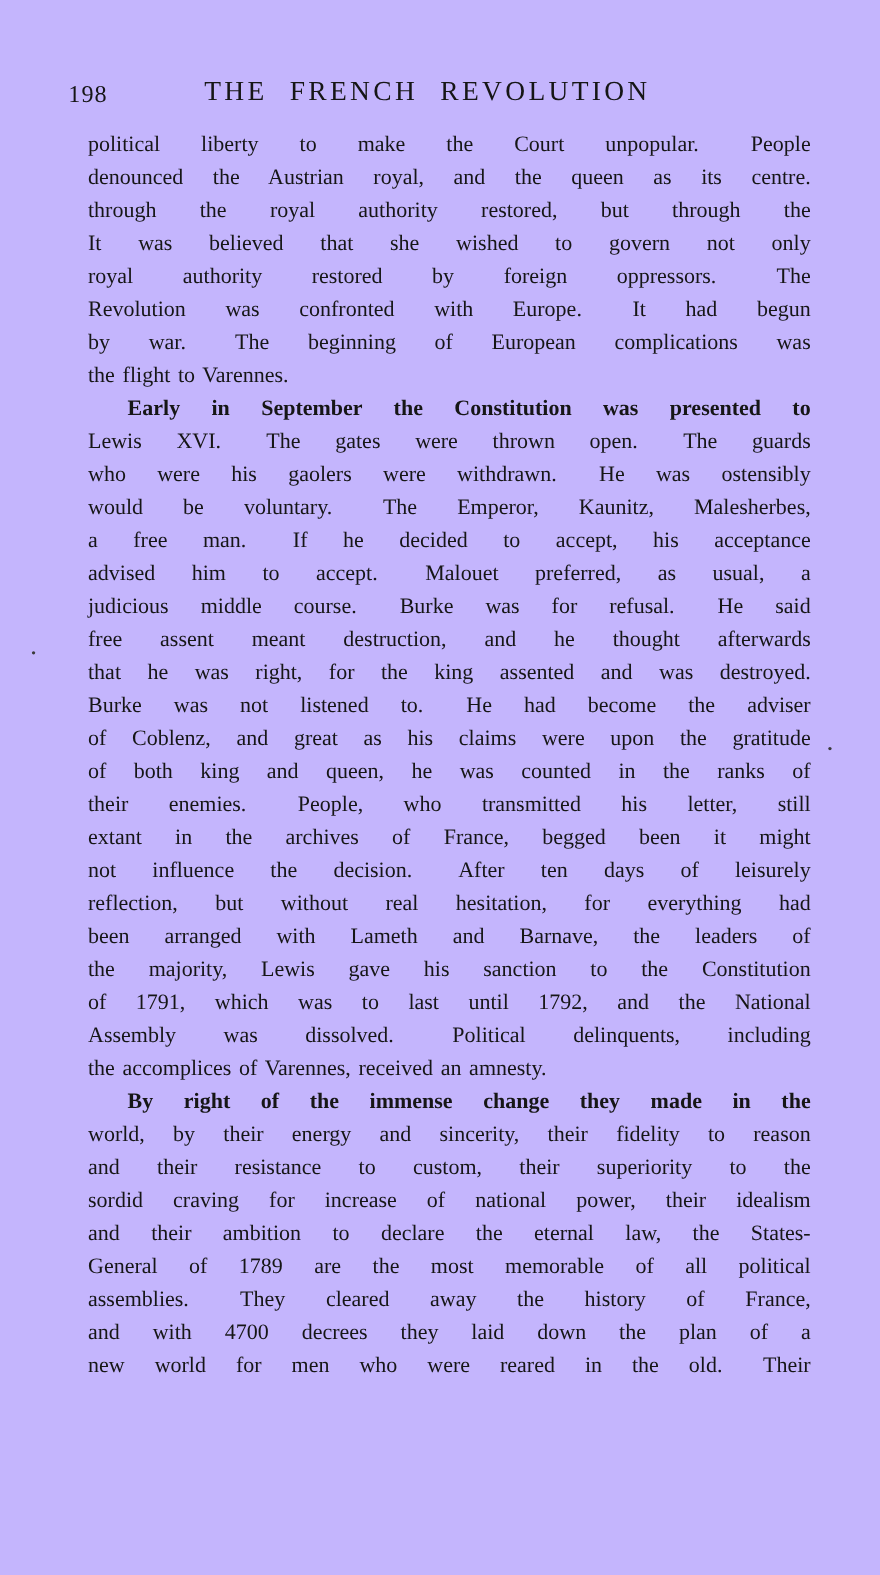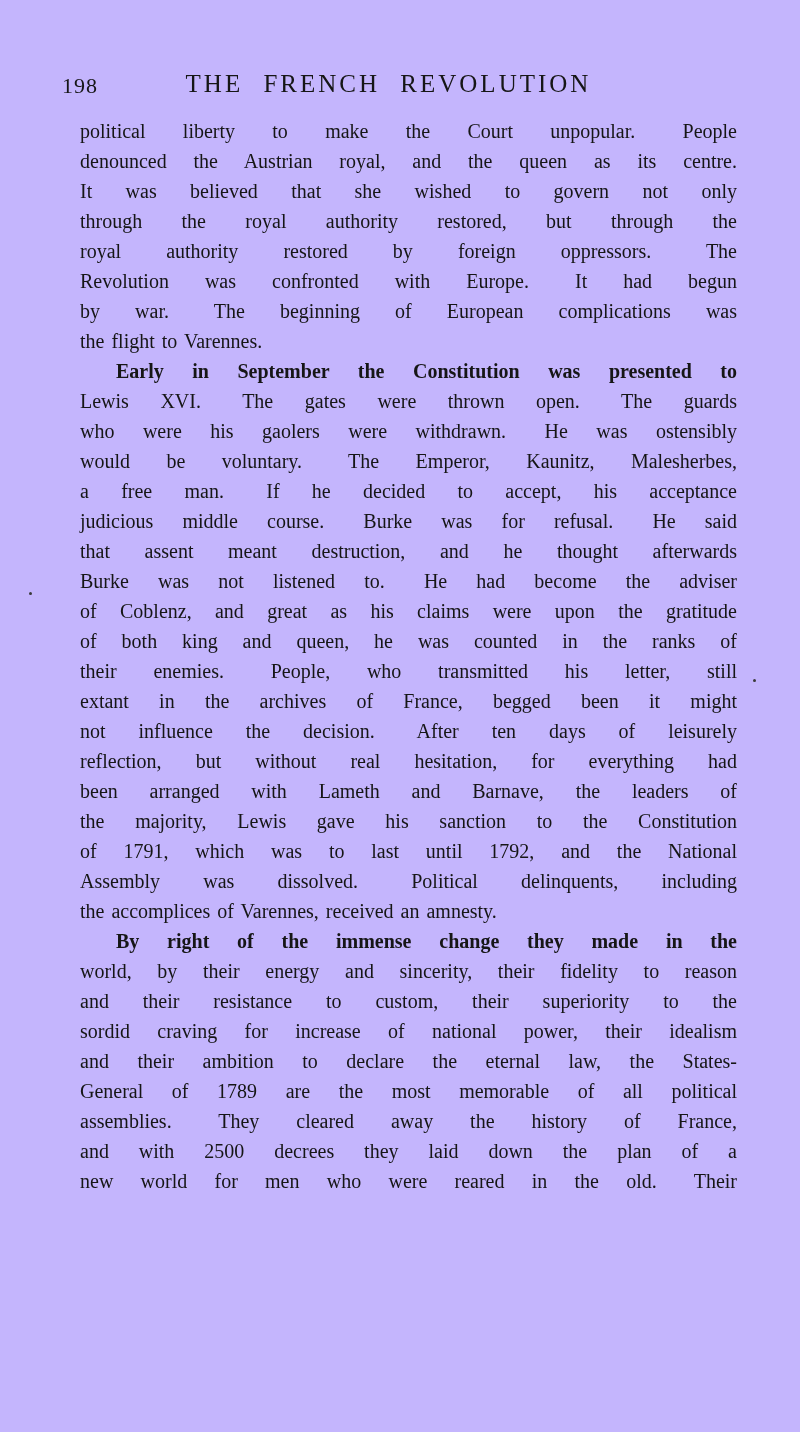--- a/index.html
+++ b/index.html
@@ -72,51 +72,53 @@
 
 <div class="scan-page">
   <div class="page-header">
     <span class="pagenum">198</span>
     <span class="running-title">THE FRENCH REVOLUTION</span>
   </div>
 
   <div class="text-block" id="text-block">
       <div class="line">political liberty to make the Court unpopular.  People</div>
       <div class="line">denounced the Austrian royal, and the queen as its centre.</div>
+      <div class="line">through the royal authority restored, but through the</div>
       <div class="line">It was believed that she wished to govern not only</div>
-      <div class="line">through the royal authority restored, but through the</div>
       <div class="line">royal authority restored by foreign oppressors.  The</div>
       <div class="line">Revolution was confronted with Europe.  It had begun</div>
       <div class="line">by war.  The beginning of European complications was</div>
       <div class="line para-end">the flight to Varennes.</div>
       <div class="line indent">Early in September the Constitution was presented to</div>
       <div class="line">Lewis XVI.  The gates were thrown open.  The guards</div>
       <div class="line">who were his gaolers were withdrawn.  He was ostensibly</div>
       <div class="line">would be voluntary.  The Emperor, Kaunitz, Malesherbes,</div>
       <div class="line">a free man.  If he decided to accept, his acceptance</div>
+      <div class="line">advised him to accept.  Malouet preferred, as usual, a</div>
       <div class="line">judicious middle course.  Burke was for refusal.  He said</div>
-      <div class="line">that assent meant destruction, and he thought afterwards</div>
+      <div class="line">free assent meant destruction, and he thought afterwards</div>
+      <div class="line">that he was right, for the king assented and was destroyed.</div>
       <div class="line">Burke was not listened to.  He had become the adviser</div>
       <div class="line">of Coblenz, and great as his claims were upon the gratitude</div>
       <div class="line">of both king and queen, he was counted in the ranks of</div>
       <div class="line">their enemies.  People, who transmitted his letter, still</div>
       <div class="line">extant in the archives of France, begged been it might</div>
       <div class="line">not influence the decision.  After ten days of leisurely</div>
       <div class="line">reflection, but without real hesitation, for everything had</div>
       <div class="line">been arranged with Lameth and Barnave, the leaders of</div>
       <div class="line">the majority, Lewis gave his sanction to the Constitution</div>
       <div class="line">of 1791, which was to last until 1792, and the National</div>
       <div class="line">Assembly was dissolved.  Political delinquents, including</div>
       <div class="line para-end">the accomplices of Varennes, received an amnesty.</div>
       <div class="line indent">By right of the immense change they made in the</div>
       <div class="line">world, by their energy and sincerity, their fidelity to reason</div>
       <div class="line">and their resistance to custom, their superiority to the</div>
       <div class="line">sordid craving for increase of national power, their idealism</div>
       <div class="line">and their ambition to declare the eternal law, the States-</div>
       <div class="line">General of 1789 are the most memorable of all political</div>
       <div class="line">assemblies.  They cleared away the history of France,</div>
-      <div class="line">and with 2500 decrees they laid down the plan of a</div>
+      <div class="line">and with 4700 decrees they laid down the plan of a</div>
       <div class="line">new world for men who were reared in the old.  Their</div>
     </div>
 
   <div class="speck speck-left"></div>
   <div class="speck speck-right"></div>
 </div>
 
 </body></html>

